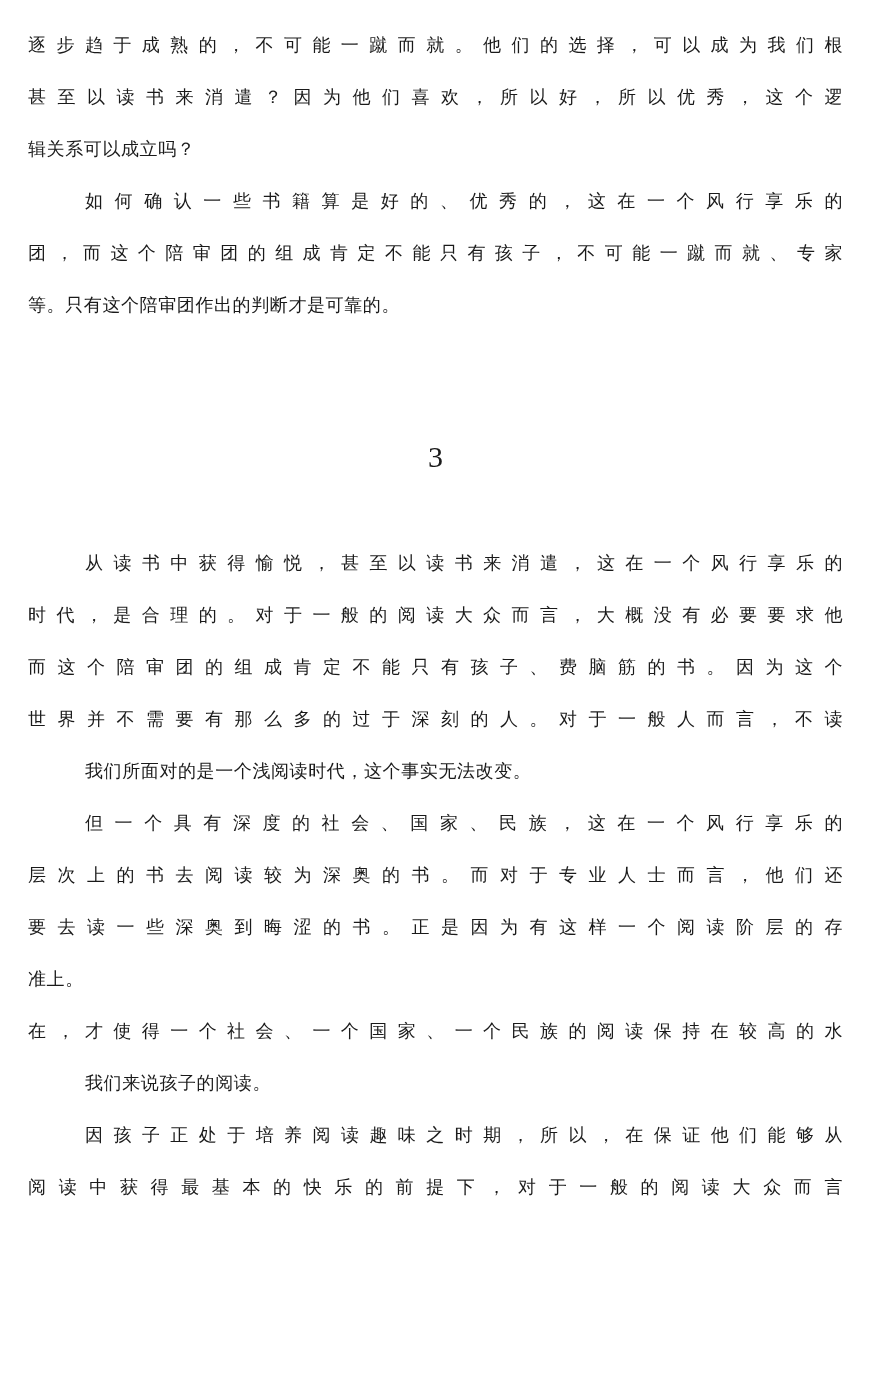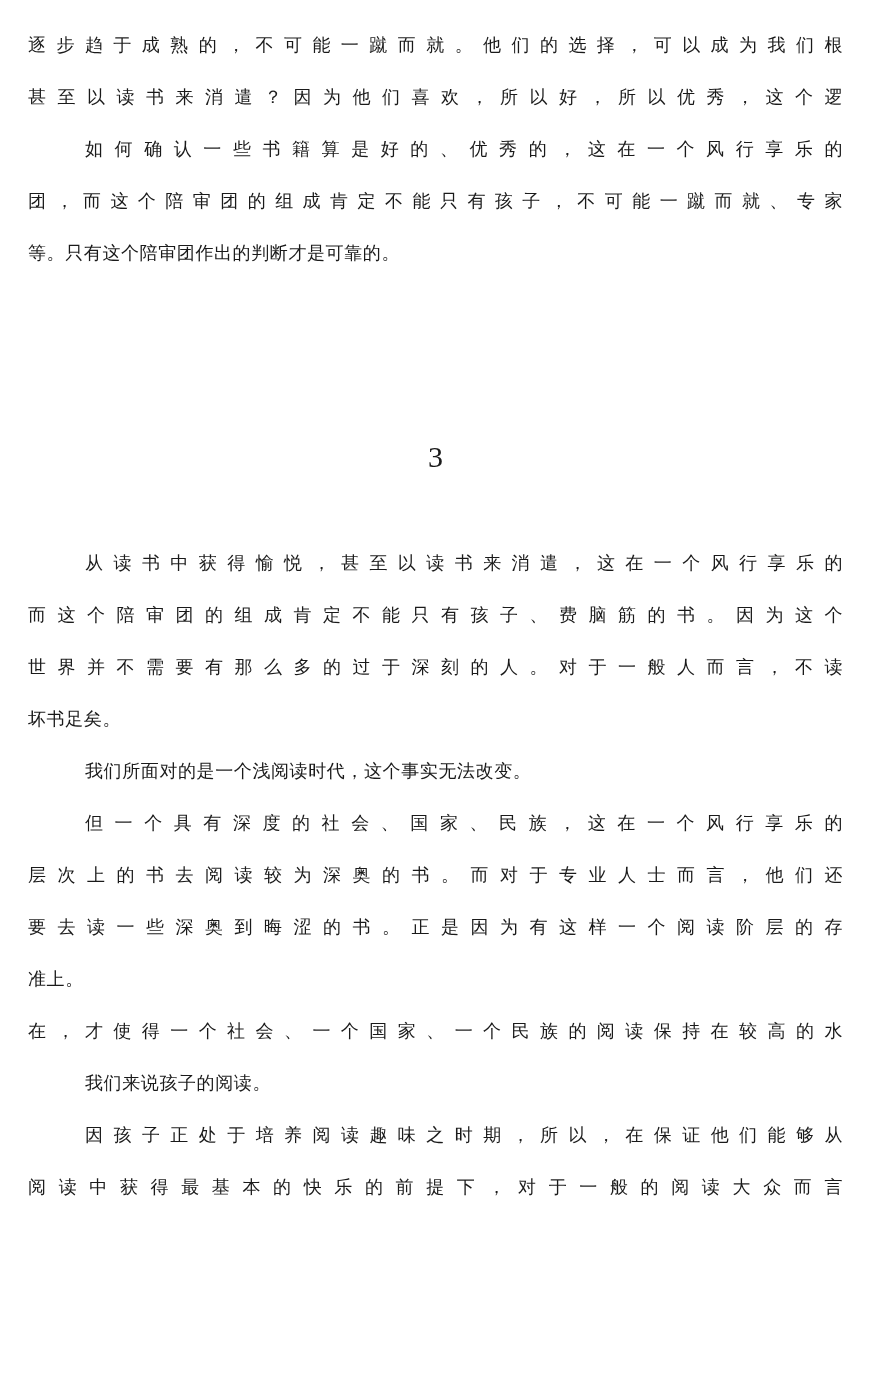--- a/index.html
+++ b/index.html
@@ -19,30 +19,31 @@
   .sep { display: inline-block; width: 2px; height: 18px; background: #333; margin: 0 20px 0 32px; }
   .book-title { font-family: "DejaVu Sans", "Liberation Sans", sans-serif; font-size: 21px; color: #14532d; letter-spacing: 1px; }
 </style>
 </head>
 <body>
 
 <div class="page">
   <div class="block" id="top-block" style="top:19px;">
       <div class="line justify">逐步趋于成熟的，不可能一蹴而就。他们的选择，可以成为我们根</div>
       <div class="line justify">甚至以读书来消遣？因为他们喜欢，所以好，所以优秀，这个逻</div>
+      <div class="line">辑关系可以成立吗？</div>
       <div class="line justify indent">如何确认一些书籍算是好的、优秀的，这在一个风行享乐的</div>
       <div class="line justify">团，而这个陪审团的组成肯定不能只有孩子，不可能一蹴而就、专家</div>
       <div class="line">等。只有这个陪审团作出的判断才是可靠的。</div>
     </div>
   <div class="section-num">3</div>
   <div class="block" id="bottom-block" style="top:537px;">
       <div class="line justify indent">从读书中获得愉悦，甚至以读书来消遣，这在一个风行享乐的</div>
+      <div class="line justify">时代，是合理的。对于一般的阅读大众而言，大概没有必要要求他</div>
       <div class="line justify">而这个陪审团的组成肯定不能只有孩子、费脑筋的书。因为这个</div>
       <div class="line justify">世界并不需要有那么多的过于深刻的人。对于一般人而言，不读</div>
-      <div class="line">坏书足矣。</div>
       <div class="line indent">我们所面对的是一个浅阅读时代，这个事实无法改变。</div>
       <div class="line justify indent">但一个具有深度的社会、国家、民族，这在一个风行享乐的</div>
       <div class="line justify">层次上的书去阅读较为深奥的书。而对于专业人士而言，他们还</div>
       <div class="line justify">要去读一些深奥到晦涩的书。正是因为有这样一个阅读阶层的存</div>
       <div class="line">准上。</div>
       <div class="line justify">在，才使得一个社会、一个国家、一个民族的阅读保持在较高的水</div>
       <div class="line indent">我们来说孩子的阅读。</div>
       <div class="line justify indent">因孩子正处于培养阅读趣味之时期，所以，在保证他们能够从</div>
       <div class="line justify">阅读中获得最基本的快乐的前提下，对于一般的阅读大众而言</div>
     </div>

